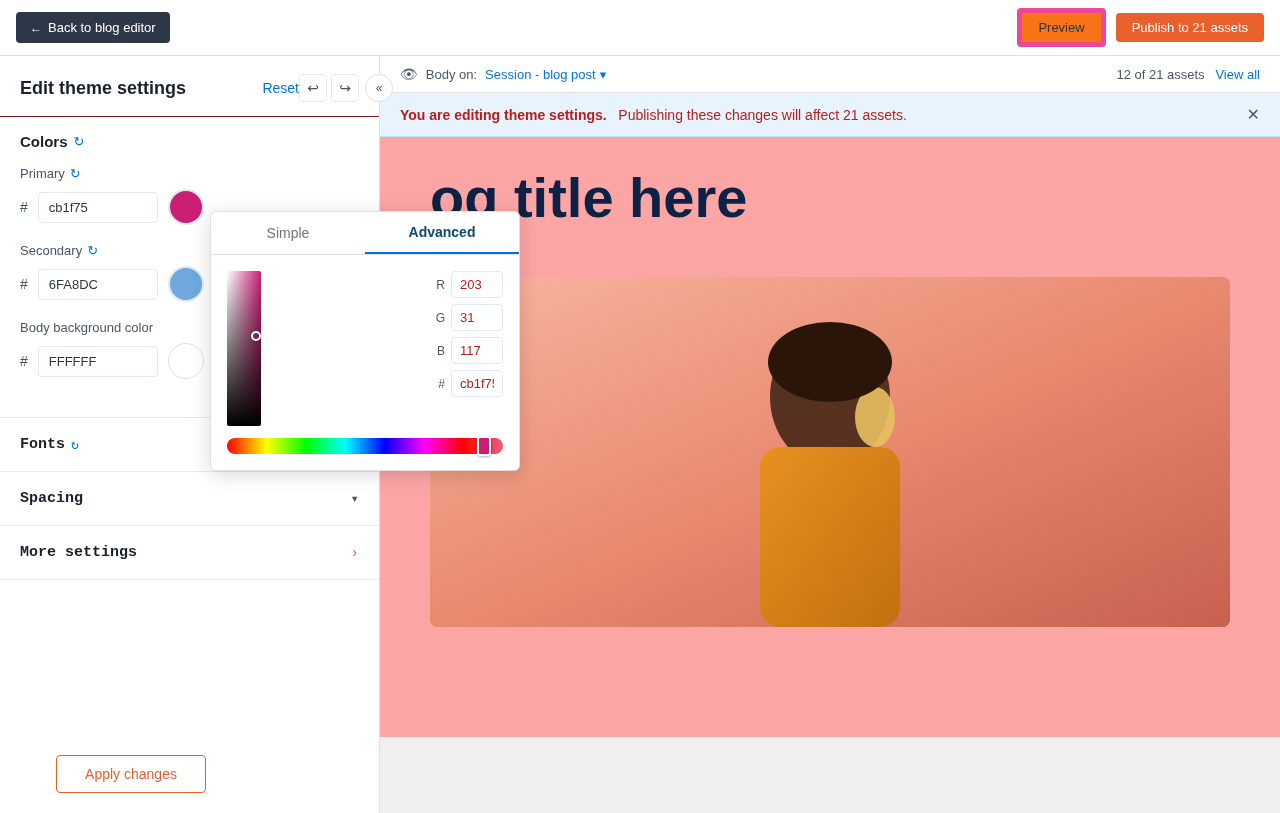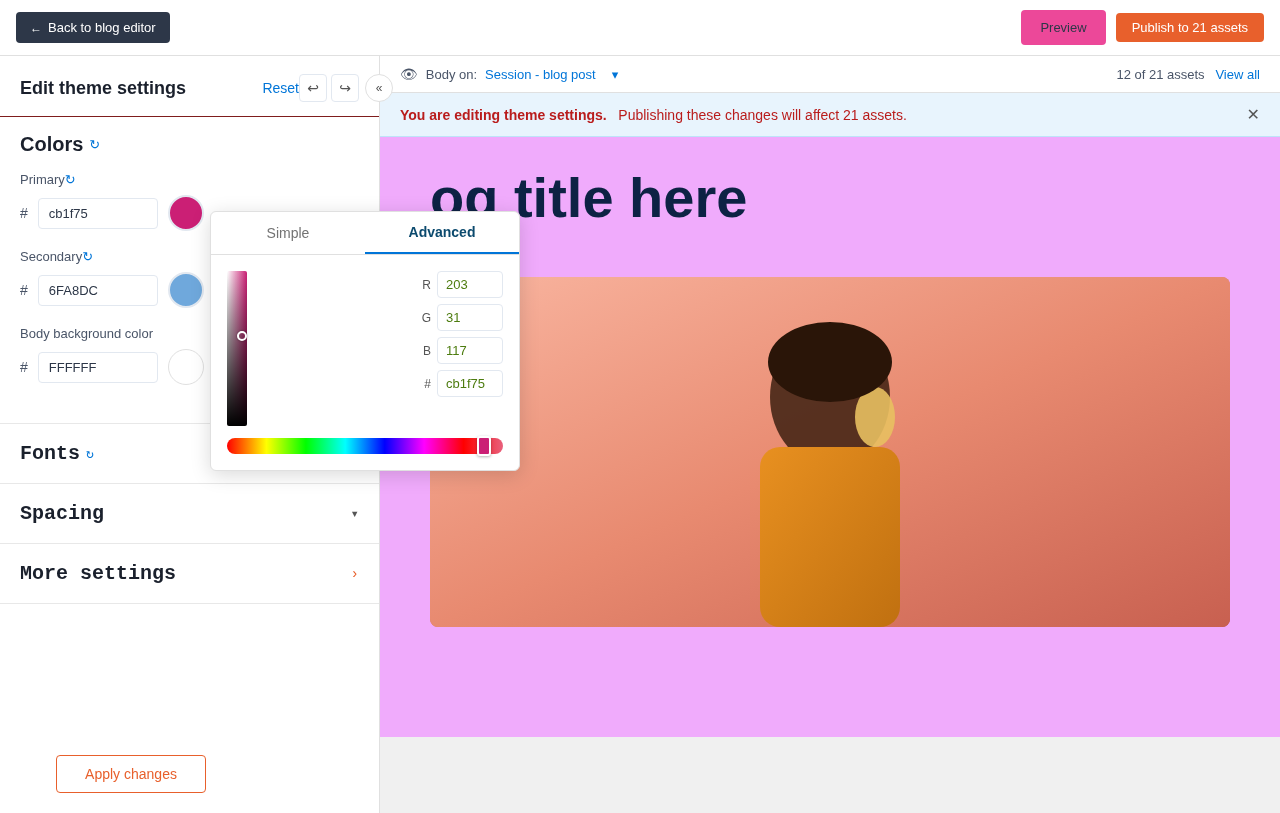--- a/index.html
+++ b/index.html
@@ -12,21 +12,21 @@
       padding: 0 16px; height: 56px; position: relative; z-index: 10;
     }
     .back-btn {
       display: flex; align-items: center; gap: 6px;
       background: #2d3748; color: #fff; border: none;
       border-radius: 4px; padding: 8px 14px; font-size: 13px; cursor: pointer;
     }
     .back-btn .arrow { font-size: 12px; }
     .top-bar-right { display: flex; align-items: center; gap: 10px; }
     .preview-btn {
-      background: #ec4899; border: 3px solid #ec4899; color: #2d3748;
+      background: #f97316; border: 5px solid #ec4899; color: #2d3748;
       border-radius: 4px; padding: 7px 16px; font-size: 13px; cursor: pointer;
     }
     .publish-btn {
       background: #e8602c; border: none; color: #fff;
       border-radius: 4px; padding: 7px 16px; font-size: 13px; cursor: pointer;
     }
 
     
     .main-layout { display: flex; height: calc(813px - 56px); }
 
@@ -57,29 +57,29 @@
     }
 
     
     .sidebar-content { flex: 1; overflow-y: auto; padding: 0; }
     .section { border-bottom: 1px solid #e8e8e8; }
     .section-header {
       display: flex; align-items: center; justify-content: space-between;
       padding: 16px 20px; cursor: pointer;
     }
     .section-header-left { display: flex; align-items: center; gap: 6px; }
-    .section-label { font-size: 20px; font-weight: 600; color: #1a202c; }
+    .section-label { font-size: 15px; font-weight: 600; color: #1a202c; }
     .refresh-icon { color: #0075d8; font-size: 13px; }
     .chevron { color: #555; font-size: 14px; }
     .chevron-right { color: #e8602c; font-size: 14px; }
 
     
     .colors-section { padding: 0 20px 20px; }
     .color-row { margin-bottom: 18px; }
-    .color-row-label { font-size: 13px; color: #4a5568; margin-bottom: 8px; display: flex; align-items: flex-start; }
+    .color-row-label { font-size: 13px; color: #4a5568; margin-bottom: 8px; display: flex; align-items: flex-start; gap: 5px; }
     .color-input-row { display: flex; align-items: center; gap: 10px; }
     .hash-symbol { color: #4a5568; font-size: 14px; font-weight: 500; }
     .color-text-input {
       width: 120px; padding: 7px 10px; border: 1px solid #e2e8f0;
       border-radius: 4px; font-size: 13px; color: #2d3748;
     }
     .color-swatch {
       width: 36px; height: 36px; border-radius: 50%; border: 2px solid #e2e8f0; cursor: pointer;
     }
     .primary-swatch { background: #cb1f75; }
@@ -118,22 +118,22 @@
       position: absolute; width: 10px; height: 10px;
       border-radius: 50%; border: 2px solid #fff;
       top: 42%; right: 5px; transform: translate(50%, -50%);
       box-shadow: 0 0 2px rgba(0,0,0,0.5);
     }
     .picker-right { margin-left: 170px; }
     .picker-fields { display: flex; flex-direction: column; gap: 6px; }
     .picker-field-row { display: flex; align-items: center; gap: 6px; }
     .picker-field-label { width: 14px; font-size: 12px; color: #555; text-align: right; }
     .picker-field-input {
-      width: 66px; padding: 5px 8px; border: 1px solid #e2e8f0;
-      border-radius: 4px; font-size: 13px; color: #4d7c0f;
+      width: 52px; padding: 5px 8px; border: 1px solid #e2e8f0;
+      border-radius: 4px; font-size: 13px; color: #b91c1c;
     }
     .picker-hue-bar {
       clear: both; margin-top: 12px;
       height: 16px; border-radius: 8px;
       background: linear-gradient(to right, #ff0000, #ffff00, #00ff00, #00ffff, #0000ff, #ff00ff, #ff0000, #e8607c);
       position: relative; cursor: pointer;
     }
     .hue-thumb {
       position: absolute; width: 14px; height: 20px;
       background: #cb1f75; border: 2px solid #fff;
@@ -154,28 +154,28 @@
     .info-banner-text strong { font-weight: 600; }
     .info-banner-close { background: none; border: none; cursor: pointer; font-size: 16px; color: #555; }
 
     
     .view-on-bar {
       background: #fff; border-bottom: 1px solid #e0e0e0;
       padding: 10px 20px; display: flex; align-items: center; justify-content: space-between;
     }
     .view-on-left { display: flex; align-items: center; gap: 8px; font-size: 13px; color: #4a5568; }
     .view-on-select {
-      display: flex; align-items: center; gap: 16px;
+      display: flex; align-items: center; gap: 4px;
       background: none; border: none; color: #0075d8; font-size: 13px; cursor: pointer; font-weight: 500;
     }
     .view-on-right { font-size: 13px; color: #4a5568; }
     .view-all-link { color: #0075d8; text-decoration: none; font-size: 13px; }
 
     
-    .blog-preview { padding: 30px 50px; background: #f0abfc; min-height: 600px; }
+    .blog-preview { padding: 30px 50px; background: #fca5a5; min-height: 600px; }
     .blog-title { font-size: 56px; font-weight: 800; color: #0d2244; line-height: 1.1; margin-bottom: 10px; }
     .blog-subtitle { font-size: 16px; color: #4a5568; margin-bottom: 20px; }
     .blog-image {
       width: 100%; max-width: 800px; height: 350px;
       background: linear-gradient(135deg, #f8a5a5 0%, #f4c2a1 50%, #f8a5a5 100%);
       border-radius: 8px; overflow: hidden; position: relative;
     }
     .blog-image-person {
       width: 100%; height: 100%;
       background: linear-gradient(160deg, #f9b5a8 0%, #e88a7a 30%, #d47060 60%, #c86050 80%, #b05040 100%);

